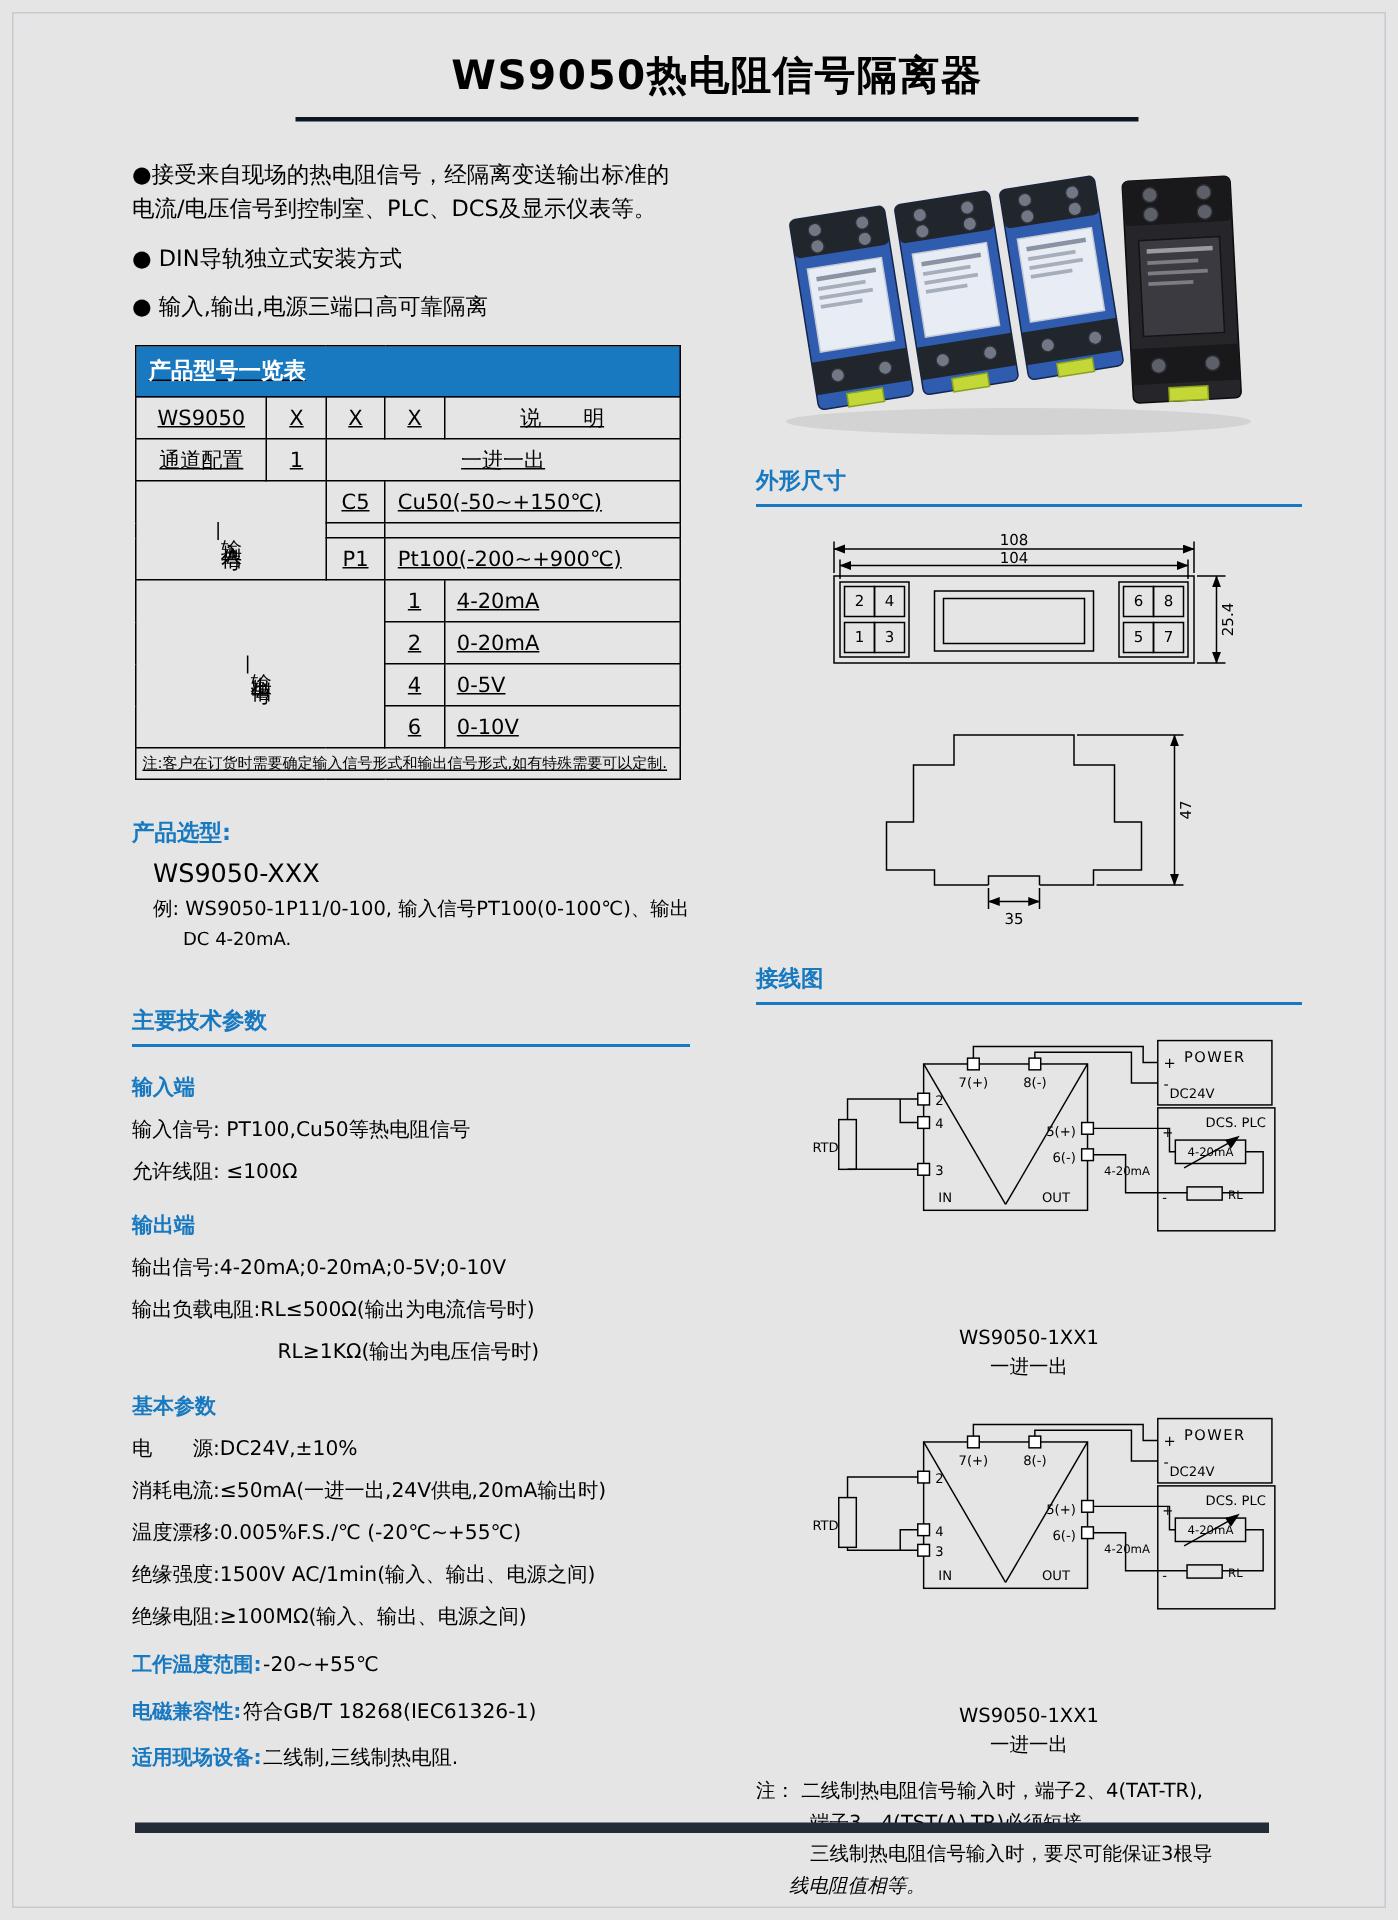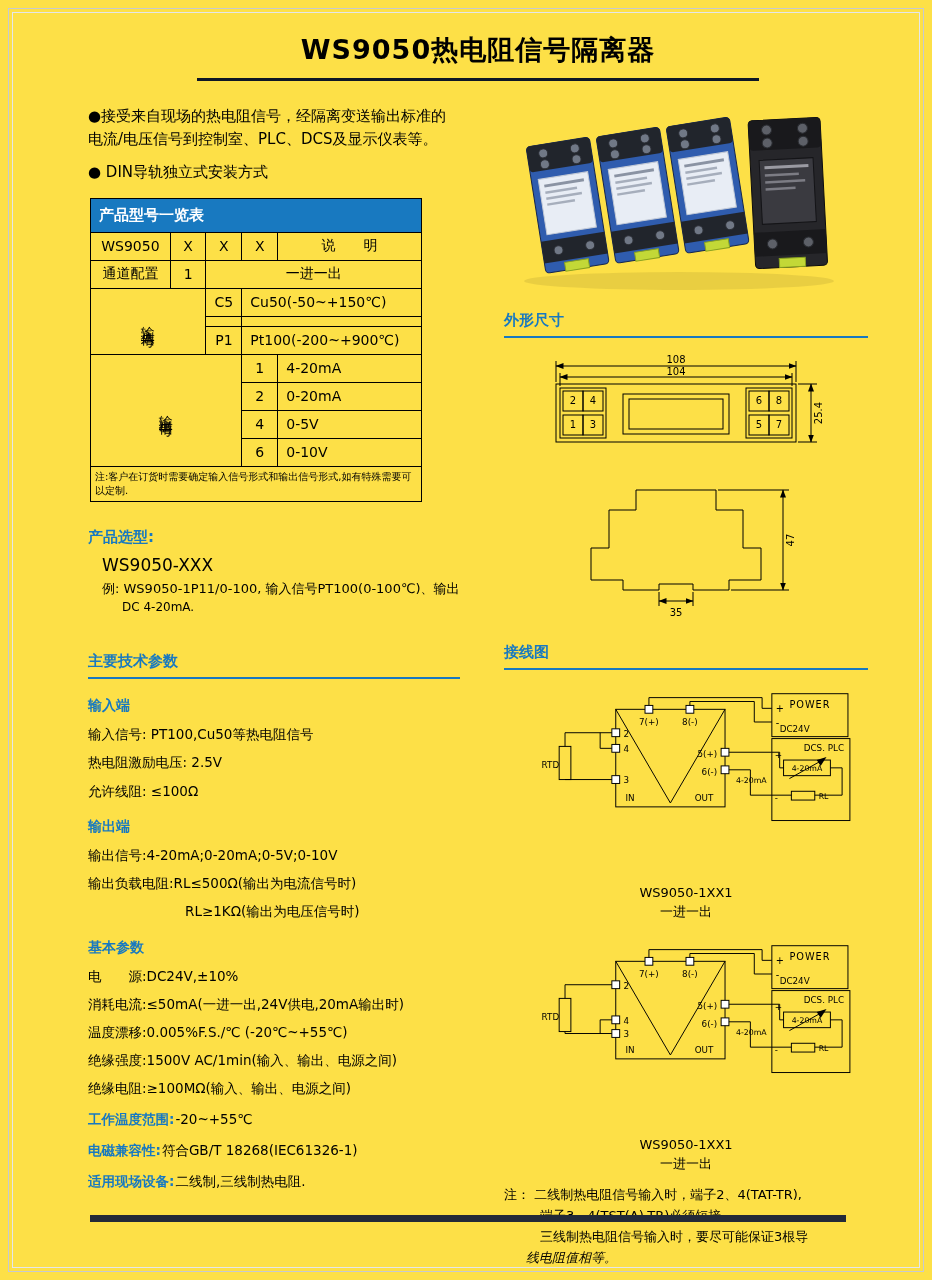--- a/index.html
+++ b/index.html
@@ -1,31 +1,31 @@
 <!DOCTYPE html>
 <html><head>
 <meta charset="utf-8">
 <style>
   html,body{margin:0;padding:0;background:#fff;}
-  .page{position:relative;width:932px;height:1280px;background:#fde047;overflow:hidden;
+  .page{position:relative;width:932px;height:1280px;background:#e5e5e5;overflow:hidden;
         font-family:"DejaVu Sans",sans-serif;color:#000;}
   .frame{position:absolute;inset:8px;border:1px solid #c6c9d1;pointer-events:none;}
   .frame-inner{position:absolute;inset:12px;border:1px solid #e4e6eb;pointer-events:none;}
   .content{position:absolute;left:88px;top:26px;right:64px;}
   .title{text-align:center;font-size:27px;font-weight:bold;margin:6px 0 10px;letter-spacing:1px;}
   .title-rule{height:3px;background:#0e1726;width:562px;margin:0 auto 24px;}
   .columns{display:flex;gap:44px;}
   .col-left{width:372px;flex:none;}
   .col-right{flex:1;min-width:0;}
 
   
   .bullet{font-size:15px;line-height:1.55;margin:0 0 9px 0;}
 
   
-  .model-table{border-collapse:collapse;width:332px;font-size:14px;margin:14px 0 26px 2px;}
+  .model-table{border-collapse:collapse;width:364px;font-size:14px;margin:14px 0 26px 2px;text-decoration:underline;}
   .model-table td{border:1px solid #000;padding:2px 4px;text-align:center;height:23px;}
   .mt-title td{background:#1879c0;color:#fff;text-align:left;font-weight:bold;font-size:15px;
                padding:5px 8px;border:1px solid #000;}
   .mt-note td{font-size:10px;text-align:left;padding:3px 4px;height:auto;}
   .vert{writing-mode:vertical-lr;text-orientation:upright;letter-spacing:3px;padding:6px 2px;}
   .left{text-align:left !important;padding-left:8px !important;}
   .pre{white-space:pre;}
   .thin td{height:9px;padding:0;}
 
   
@@ -70,20 +70,21 @@
   <div class="content">
     <div class="title">WS9050热电阻信号隔离器</div>
     <div class="title-rule"></div>
 
     <div class="columns">
 
       <div class="col-left">
 
         <div class="bullet">●接受来自现场的热电阻信号，经隔离变送输出标准的电流/电压信号到控制室、PLC、DCS及显示仪表等。</div>
         <div class="bullet">● DIN导轨独立式安装方式</div>
+        <div class="bullet">● 输入,输出,电源三端口高可靠隔离</div>
 
         <table class="model-table">
           <colgroup>
             <col style="width:80px">
               <col style="width:36px">
               <col style="width:36px">
               <col style="width:36px">
               <col style="width:144px">
           </colgroup>
           <tbody>
@@ -142,21 +143,20 @@
         <div class="sel-model">WS9050-XXX</div>
         <div class="sel-ex">例: WS9050-1P11/0-100,  输入信号PT100(0-100℃)、输出</div>
         <div class="sel-ex2">DC 4-20mA.</div>
 
         <div class="tech">
           <div class="tech-head">主要技术参数</div>
           <div class="blue-rule"></div>
 
           <div class="sub-head">输入端</div>
           <div class="t-line">输入信号: PT100,Cu50等热电阻信号</div>
-          <div class="t-line">热电阻激励电压: 2.5V</div>
           <div class="t-line">允许线阻: ≤100Ω</div>
 
           <div class="sub-head">输出端</div>
           <div class="t-line">输出信号:4-20mA;0-20mA;0-5V;0-10V</div>
           <div class="t-line">输出负载电阻:RL≤500Ω(输出为电流信号时)</div>
           <div class="t-line indent2">RL≥1KΩ(输出为电压信号时)</div>
 
           <div class="sub-head">基本参数</div>
           <div class="t-line">电　　源:DC24V,±10%</div>
           <div class="t-line">消耗电流:≤50mA(一进一出,24V供电,20mA输出时)</div>

